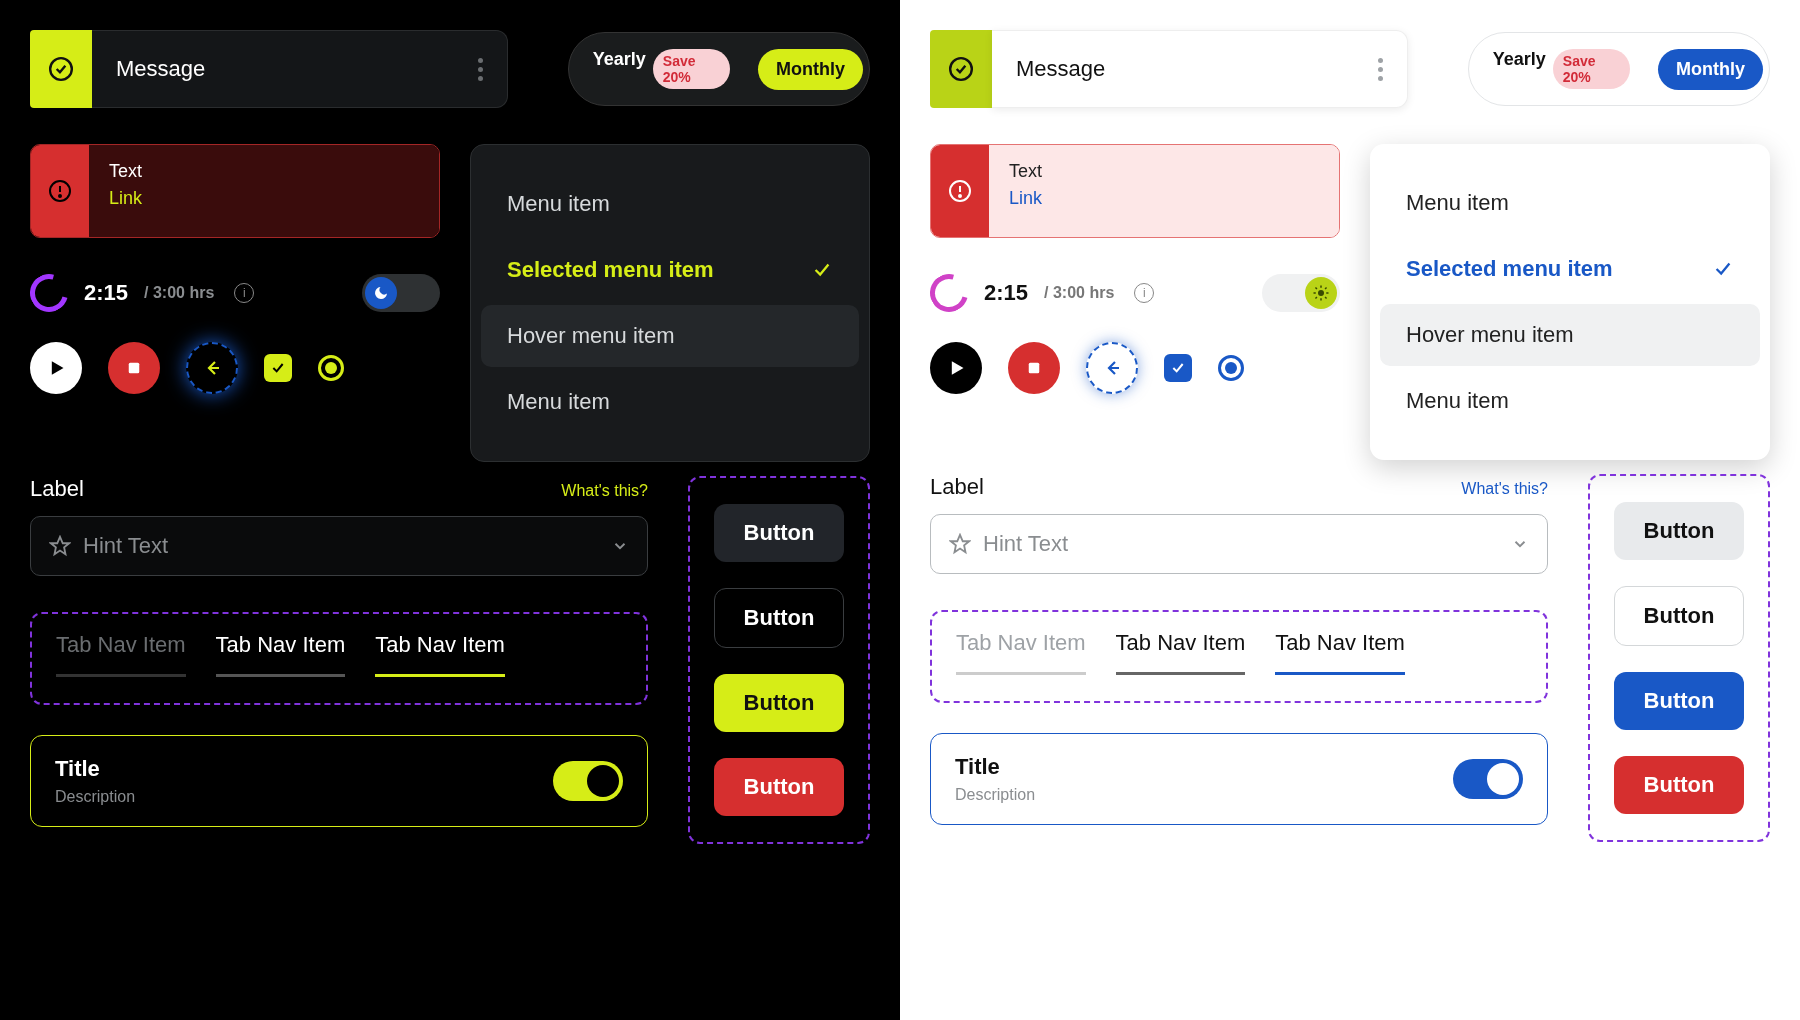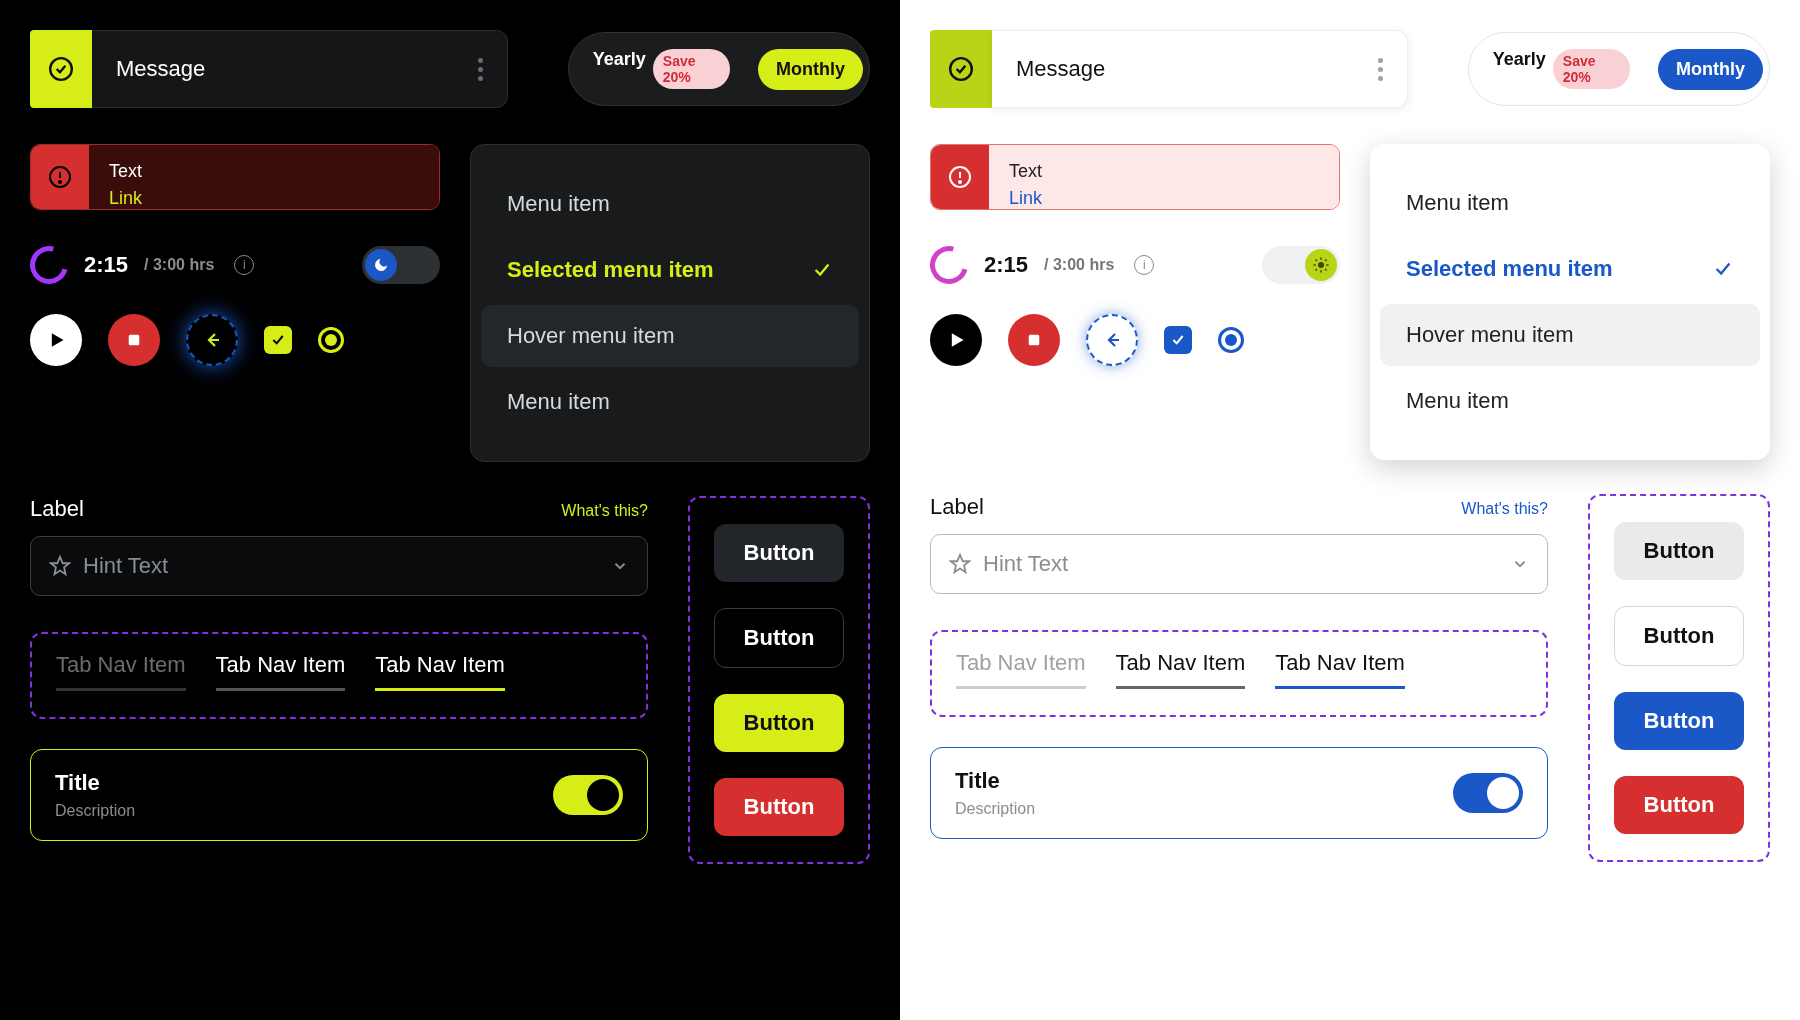--- a/index.html
+++ b/index.html
@@ -36,21 +36,21 @@
   .light .billing-pill { background: #fff; border: 1px solid #e3e5e7; }
   .billing-pill .seg { padding: 10px 18px; border-radius: 999px; font-size: 18px; display: flex; align-items: flex-start; gap: 7px; }
   .dark .billing-pill .seg-yearly { color: #fff; }
   .light .billing-pill .seg-yearly { color: #111; }
   .badge-save { background: #f9d1d5; color: #d22b38; font-size: 14px; padding: 4px 10px; border-radius: 999px; font-weight: 700; }
   .dark .billing-pill .seg-monthly { background: #D6ED17; color: #111; }
   .light .billing-pill .seg-monthly { background: #1958C6; color: #fff; }
 
   
   .row2 { display: flex; align-items: flex-start; gap: 30px; margin-top: 36px; }
-  .alert { display: flex; width: 410px; height: 66px; border-radius: 10px; overflow: hidden; }
+  .alert { display: flex; width: 410px; height: 94px; border-radius: 10px; overflow: hidden; }
   .dark .alert { border: 1px solid #a42626; }
   .light .alert { border: 1px solid #e57373; }
   .alert-icon { width: 58px; display: flex; align-items: center; justify-content: center; background: #D62F2F; color: #000; }
   .light .alert-icon { color: #fff; }
   .dark .alert-body { background: #3a0c0c; }
   .light .alert-body { background: #fde7e7; }
   .alert-body { flex: 1; padding: 16px 20px; font-size: 18px; }
   .dark .alert-body .link { color: #D6ED17; }
   .light .alert-body .link { color: #1958C6; }
   .alert-body .text { margin-bottom: 6px; }
@@ -97,34 +97,34 @@
   .dark .chk { background:#D6ED17; color:#000; }
   .light .chk { background:#1958C6; color:#fff; }
   .radio { width:26px; height:26px; border-radius:50%; display:flex; align-items:center; justify-content:center; }
   .dark .radio { border:3px solid #D6ED17; }
   .light .radio { border:3px solid #1958C6; }
   .radio .dot { width:12px; height:12px; border-radius:50%; }
   .dark .radio .dot { background:#D6ED17; }
   .light .radio .dot { background:#1958C6; }
 
   
-  .row5 { margin-top: 34px; display:flex; align-items:flex-start; gap:40px; }
+  .row5 { margin-top: 14px; display:flex; align-items:flex-start; gap:40px; }
   .left5 { flex:1; }
   .label-row { display:flex; justify-content:space-between; align-items:baseline; margin-bottom:14px; }
   .label-txt { font-size:22px; }
   .dark .hint-link { color:#D6ED17; font-size:16px; }
   .light .hint-link { color:#1958C6; font-size:16px; }
   .input-box { display:flex; align-items:center; gap:12px; padding:16px 18px; border-radius:10px; font-size:22px; color:#8a8d90; }
   .dark .input-box { border:1px solid #3a3d40; background:#0a0b0c; }
   .light .input-box { border:1px solid #b8bcbf; background:#fff; }
   .input-box .chev { margin-left:auto; }
 
   
   .tabnav { display:flex; gap:30px; margin-top:36px; border:2px dashed #8033dc; border-radius:12px; padding:18px 24px 26px; font-size:22px; }
-  .tab-item { padding-bottom:10px; border-bottom:3px solid transparent; white-space:nowrap;text-align:center; }
+  .tab-item { padding-bottom:16px; border-bottom:3px solid transparent; white-space:nowrap;text-align:center; }
   .dark .tab-item.muted { color:#6a6d70; border-bottom-color:#333; }
   .light .tab-item.muted { color:#9ea2a6; border-bottom-color:#ccc; }
   .dark .tab-item.norm { color:#fff; border-bottom-color:#555; }
   .light .tab-item.norm { color:#111; border-bottom-color:#666; }
   .dark .tab-item.active { color:#fff; border-bottom-color:#D6ED17; }
   .light .tab-item.active { color:#111; border-bottom-color:#1958C6; }
 
   
   .card { margin-top:30px; border-radius:12px; padding:20px 24px; display:flex; justify-content:space-between; align-items:center; }
   .dark .card { border:1px solid #D6ED17; }

